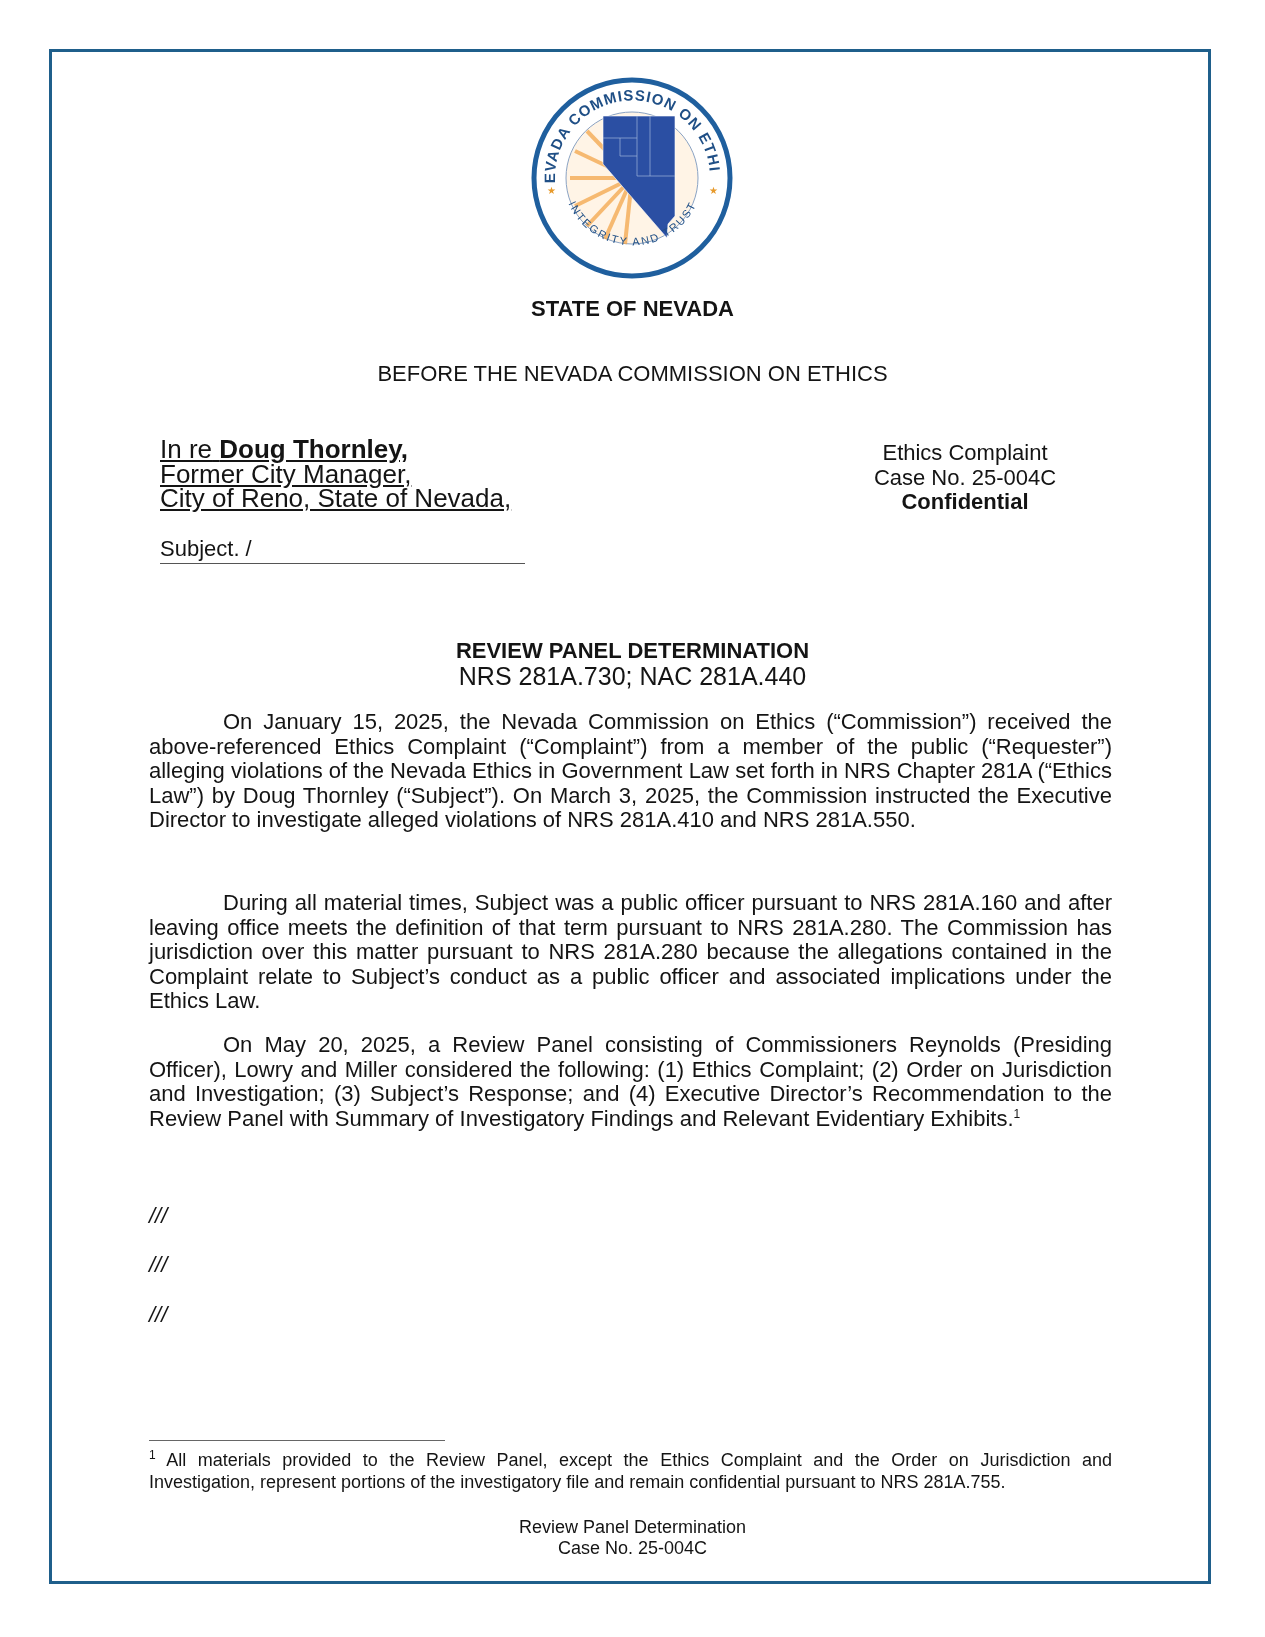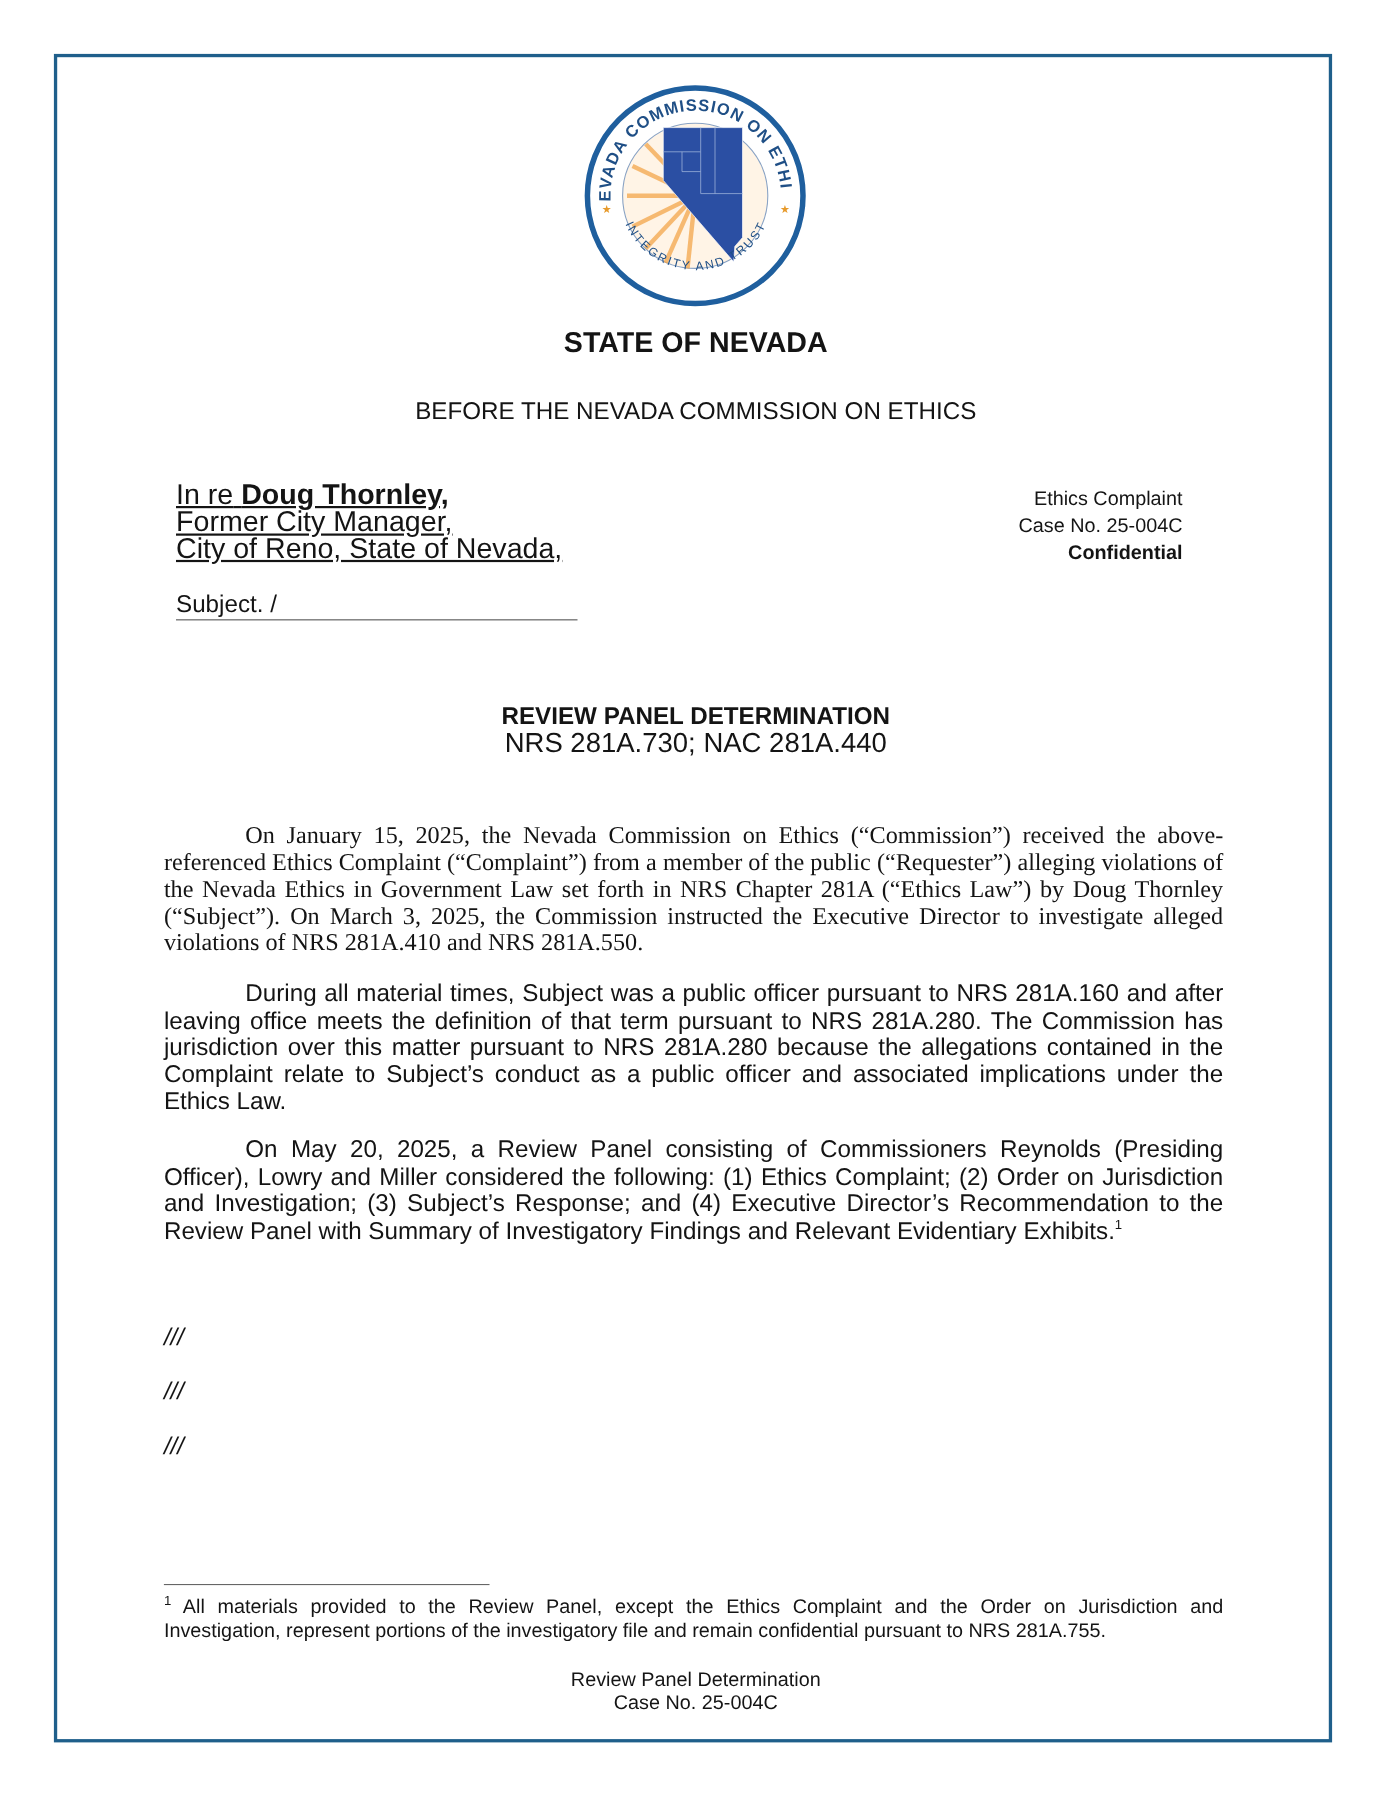--- a/index.html
+++ b/index.html
@@ -6,36 +6,36 @@
   body {
     width: 1265px; height: 1637px; position: relative; overflow: hidden;
     font-family: "Liberation Sans", sans-serif; color: #141414;
   }
   .frame {
     position: absolute; left: 49px; top: 49px; width: 1162px; height: 1535px;
     border: 3px solid #1f5f8b; box-sizing: border-box;
   }
   .seal { position: absolute; left: 525px; top: 76px; width: 215px; height: 205px; }
   .center { position: absolute; left: 0; width: 1265px; text-align: center; }
-  .h-state { top: 296px; font-weight: bold; font-size: 26px; }
+  .h-state { top: 296px; font-weight: bold; font-size: 22px; }
   .h-before { top: 361px; font-weight: normal; font-size: 22px; }
   .caption-left { position: absolute; left: 160px; top: 437px; font-size: 26px; line-height: 24.5px; text-decoration: underline; }
   .caption-left b { font-weight: bold; }
-  .caption-right { position: absolute; left: 855px; width: 220px; top: 441px; font-size: 18px; line-height: 24.5px; text-align: right; }
+  .caption-right { position: absolute; left: 855px; width: 220px; top: 441px; font-size: 22px; line-height: 24.5px; text-align: center; }
   .subject-line {
     position: absolute; left: 160px; top: 537px; width: 365px; 
     font-size: 22px; border-bottom: 1.5px solid #555; padding-bottom: 2px; line-height: 24px;
   }
   .doc-title { top: 638px; font-weight: bold; font-size: 22px; }
   .doc-cite { top: 662px; font-size: 25px; }
   .para {
     position: absolute; left: 149px; width: 963px; font-size: 22px; line-height: 24.5px;
     text-align: justify; text-indent: 74px; margin: 0;
   }
-  .p1 { top: 747px; font-family: Liberation Serif, serif; }
+  .p1 { top: 710px; }
   .p2 { top: 891px; }
   .p3 { top: 1033px; }
   .sup { font-size: 12px; vertical-align: super; line-height: 0; }
   .slashes { position: absolute; left: 149px; font-size: 22px; font-style: italic; }
   .s1 { top: 1203px; } .s2 { top: 1252px; } .s3 { top: 1302px; }
   .fn-rule { position: absolute; left: 149px; top: 1440px; width: 296px; height: 0; border-top: 1.5px solid #666; }
   .footnote {
     position: absolute; left: 149px; width: 963px; top: 1449px; font-size: 18px; line-height: 22px;
     text-align: justify; margin: 0;
   }

